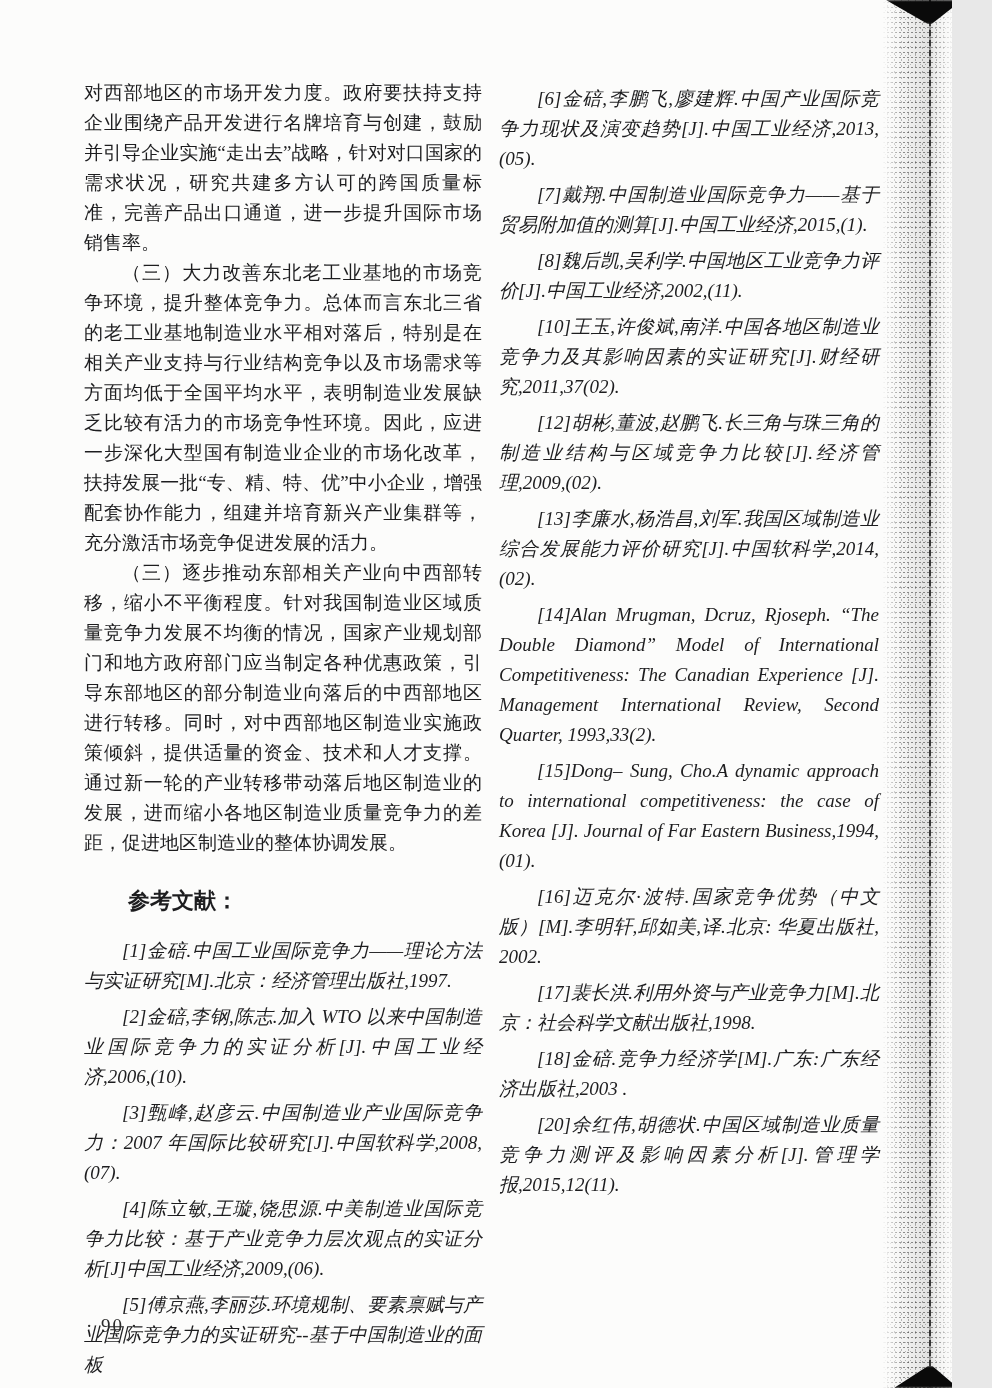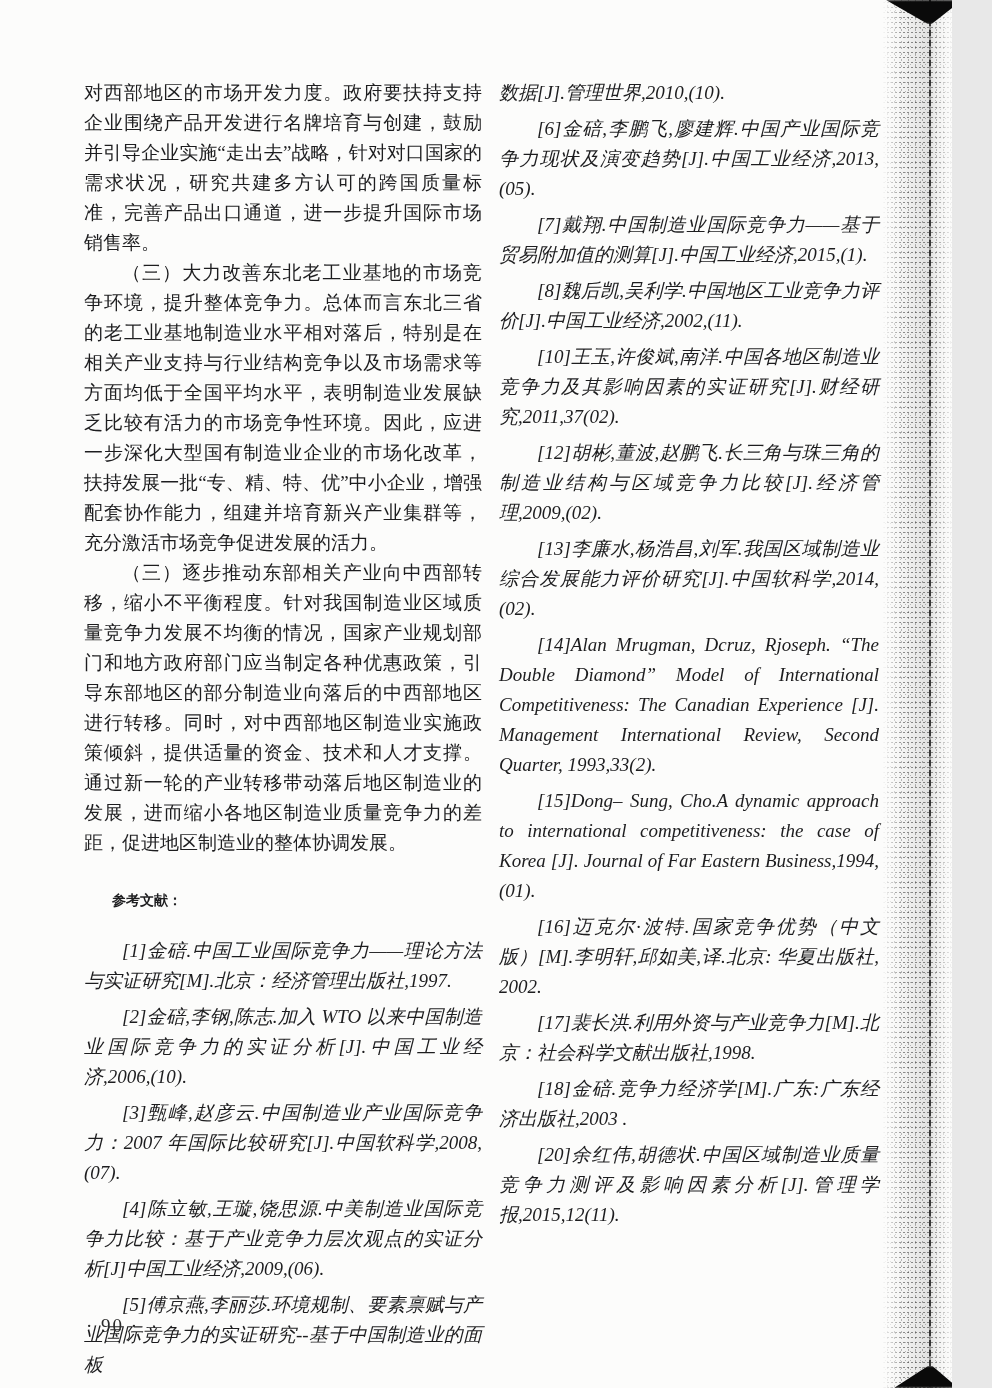--- a/index.html
+++ b/index.html
@@ -22,21 +22,21 @@
   .col { font-size: 19px; line-height: 30px; text-align: justify; }
   .col-left  { width: 398px; }
   .col-right { width: 380px; }
 
   .body-para { margin: 0; text-indent: 2em; }
   .no-indent { text-indent: 0; }
 
   .ref-heading {
     margin: 28px 0 20px 0;
     text-indent: 2em;
-    font-size: 14px;
+    font-size: 22px;
     font-weight: bold;
     font-style: normal;
   }
   .ref {
     margin: 6px 0 0 0;
     text-indent: 2em;
     font-style: italic;       
   }
   .ref.no-indent { text-indent: 0; margin-top: 0; }
 
@@ -114,21 +114,20 @@
       <h3 class="ref-heading">参考文献：</h3>
 
       <p class="ref">[1]金碚.中国工业国际竞争力——理论方法与实证研究[M].北京：经济管理出版社,1997.</p>
       <p class="ref">[2]金碚,李钢,陈志.加入 WTO 以来中国制造业国际竞争力的实证分析[J].中国工业经济,2006,(10).</p>
       <p class="ref">[3]甄峰,赵彦云.中国制造业产业国际竞争力：2007 年国际比较研究[J].中国软科学,2008,(07).</p>
       <p class="ref">[4]陈立敏,王璇,饶思源.中美制造业国际竞争力比较：基于产业竞争力层次观点的实证分析[J]中国工业经济,2009,(06).</p>
       <p class="ref">[5]傅京燕,李丽莎.环境规制、要素禀赋与产业国际竞争力的实证研究--基于中国制造业的面板</p>
     </div>
 
     <div class="col col-right">
-      <p class="ref no-indent">数据[J].管理世界,2010,(10).</p>
       <p class="ref">[6]金碚,李鹏飞,廖建辉.中国产业国际竞争力现状及演变趋势[J].中国工业经济,2013,(05).</p>
       <p class="ref">[7]戴翔.中国制造业国际竞争力——基于贸易附加值的测算[J].中国工业经济,2015,(1).</p>
       <p class="ref">[8]魏后凯,吴利学.中国地区工业竞争力评价[J].中国工业经济,2002,(11).</p>
       <p class="ref">[10]王玉,许俊斌,南洋.中国各地区制造业竞争力及其影响因素的实证研究[J].财经研究,2011,37(02).</p>
       <p class="ref">[12]胡彬,董波,赵鹏飞.长三角与珠三角的制造业结构与区域竞争力比较[J].经济管理,2009,(02).</p>
       <p class="ref">[13]李廉水,杨浩昌,刘军.我国区域制造业综合发展能力评价研究[J].中国软科学,2014,(02).</p>
       <p class="ref">[14]Alan Mrugman, Dcruz, Rjoseph. “The Double Diamond” Model of International Competitiveness: The Canadian Experience [J]. Management International Review, Second Quarter, 1993,33(2).</p>
       <p class="ref">[15]Dong– Sung, Cho.A dynamic approach to international competitiveness: the case of Korea [J]. Journal of Far Eastern Business,1994, (01).</p>
       <p class="ref">[16]迈克尔·波特.国家竞争优势（中文版）[M].李明轩,邱如美,译.北京: 华夏出版社, 2002.</p>
       <p class="ref">[17]裴长洪.利用外资与产业竞争力[M].北京：社会科学文献出版社,1998.</p>

